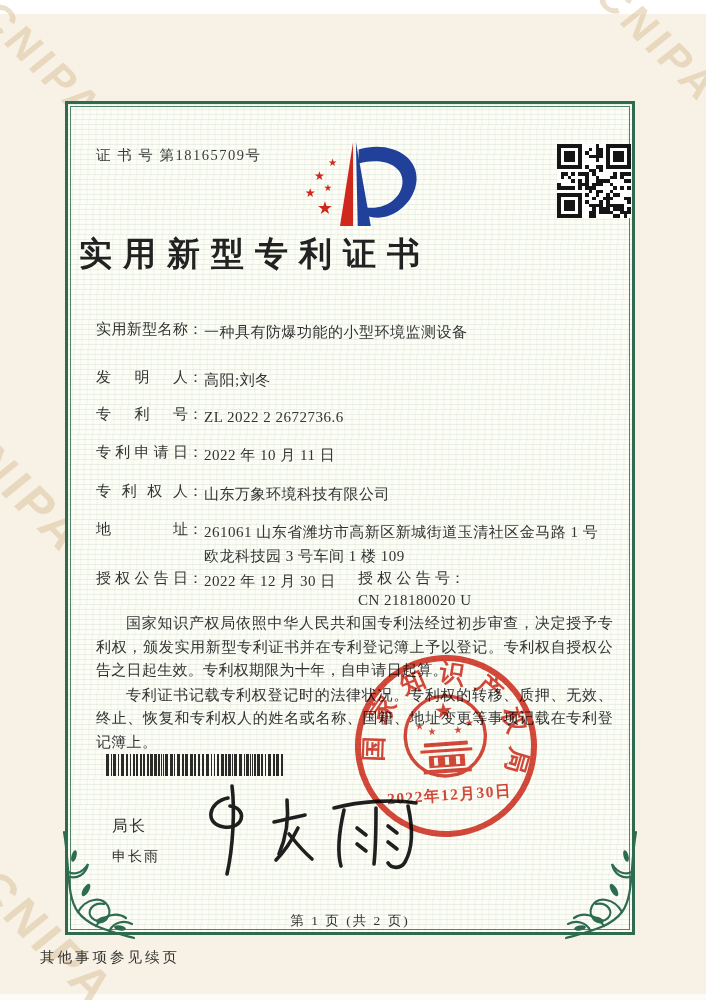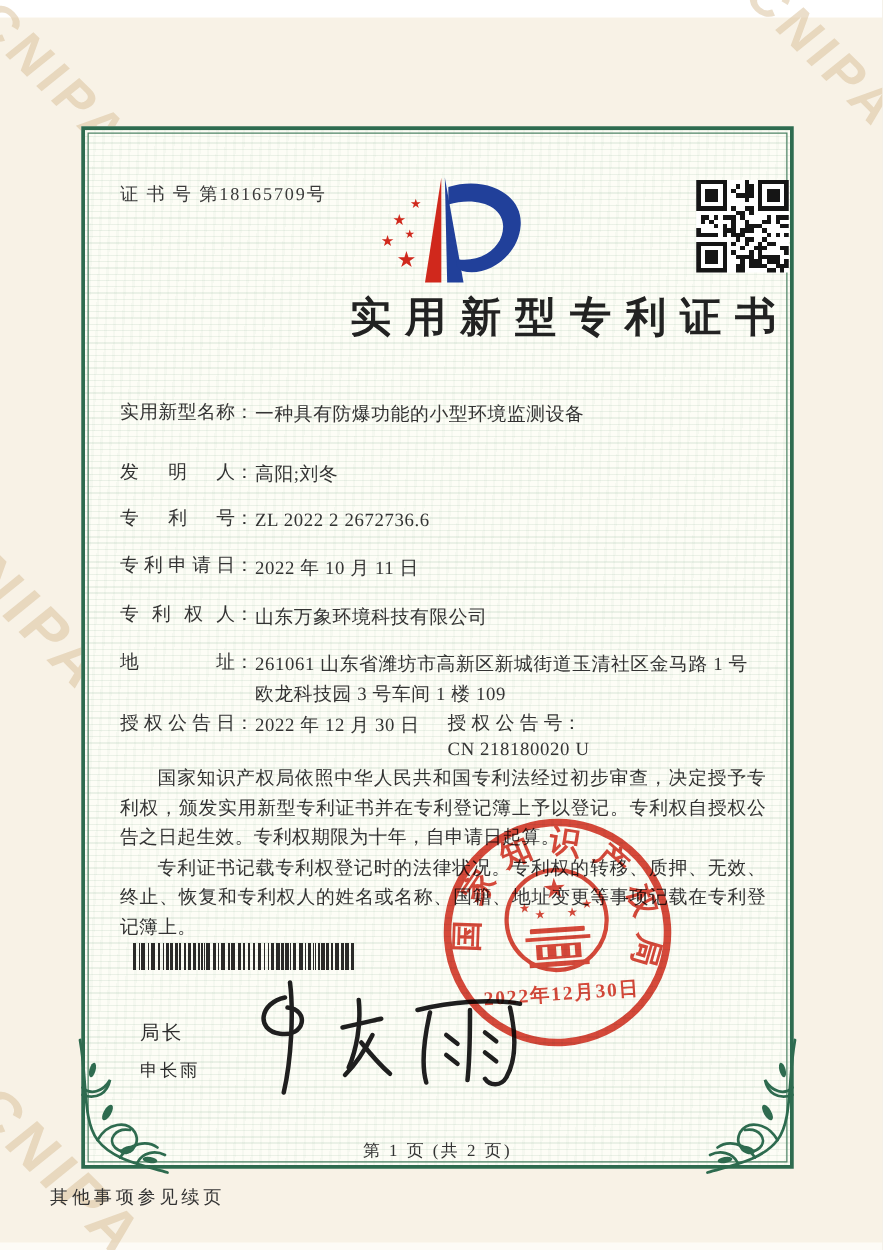--- a/index.html
+++ b/index.html
@@ -42,21 +42,21 @@
 
   .cert-no{
     position:absolute; left:28px; top:42px; font-size:14.5px; color:#3a3a3a; letter-spacing:1.5px;
   }
 
   .logo{ position:absolute; left:216px; top:32px; width:140px; height:98px; }
   .qr{ position:absolute; left:489px; top:40px; width:74px; height:74px; background:#fff; }
   .qr svg{ width:100%; height:100%; shape-rendering:crispEdges; }
 
   .title{
-    position:absolute; left:0; top:128px; width:100%; text-align:right;
+    position:absolute; left:0; top:128px; width:100%; text-align:left;
     font-size:33px; font-weight:700; color:#222; letter-spacing:11px; text-indent:11px;
   }
 
   .row{ position:absolute; left:28px; width:516px; font-size:15px; color:#333; }
   .lbl{
     display:inline-block; width:92px; vertical-align:top;
     text-align:justify; text-align-last:justify; -moz-text-align-last:justify;
   }
   .colon{ display:inline-block; vertical-align:top; width:16px; }
   .val{ display:inline-block; vertical-align:top; width:396px; line-height:24px; letter-spacing:0.5px; }

